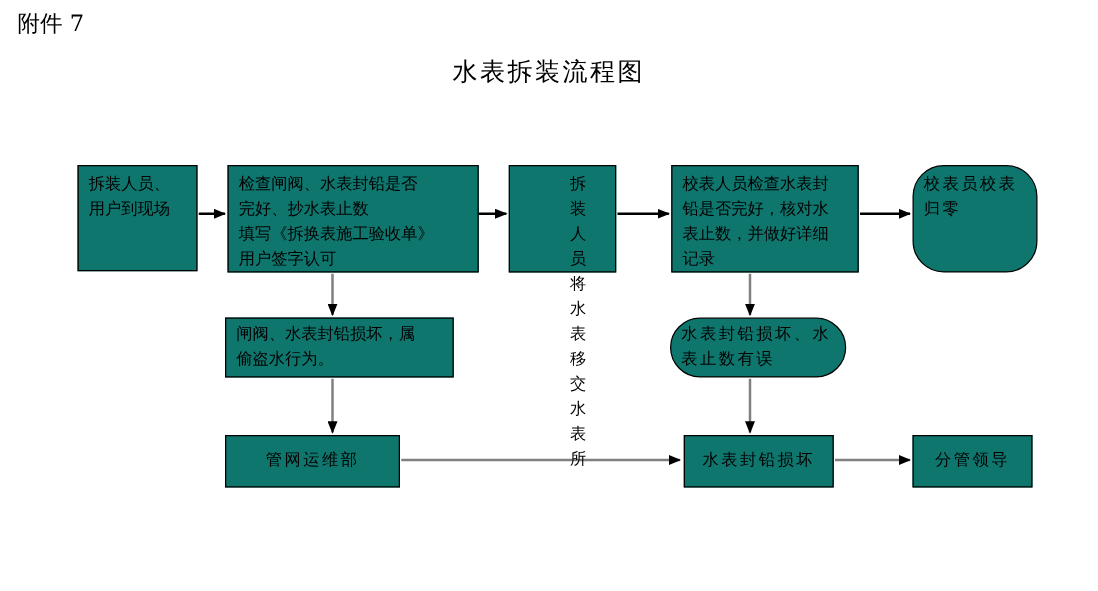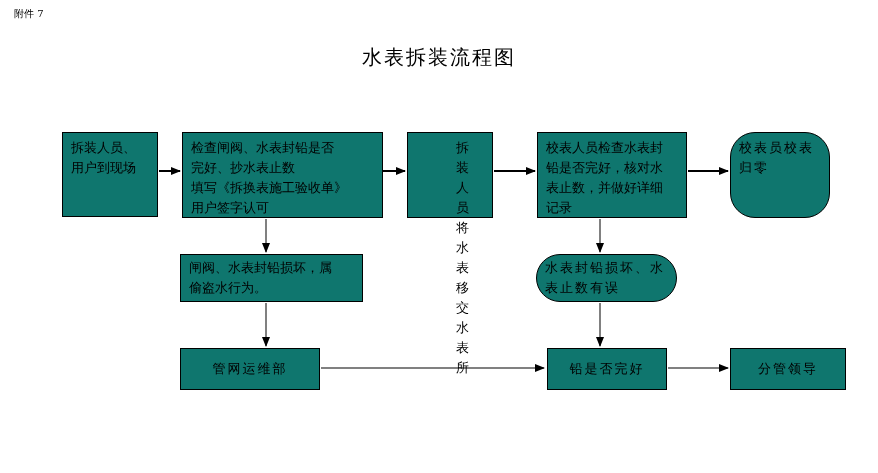--- a/index.html
+++ b/index.html
@@ -13,21 +13,21 @@
     width: 878px;
     height: 473px;
     background: var(--bg-color, #ffffff);
     overflow: hidden;
     color: var(--text-color, #000000);
   }
   .attachment-label {
     position: absolute;
     left: 14px;
     top: 7px;
-    font-size: 10px;
+    font-size: 18px;
     font-family: "DejaVu Serif", "Liberation Serif", serif;
     color: var(--text-color, #000000);
   }
   .chart-title {
     position: absolute;
     left: 0;
     top: 44px;
     width: 100%;
     text-align: center;
     font-size: 20px;
@@ -67,21 +67,21 @@
   }
   #node-arrive   { left: 62px;  top: 132px; width: 96px;  height: 85px; }
   #node-inspect  { left: 182px; top: 132px; width: 201px; height: 86px; }
   #node-transfer { left: 407px; top: 132px; width: 86px;  height: 86px; }
   #node-verify   { left: 537px; top: 132px; width: 150px; height: 86px; }
   #node-reset    { left: 730px; top: 132px; width: 100px; height: 86px; }
   #node-damage-theft { left: 180px; top: 254px; width: 183px; height: 48px; padding-top: 3px; }
   #node-damage-error { left: 536px; top: 254px; width: 141px; height: 48px; padding-top: 3px; }
   #node-pipeline-dept  { left: 180px; top: 348px; width: 140px; height: 42px; align-items: center; }
   #node-service-center { left: 547px; top: 348px; width: 120px; height: 42px; }
-  #node-leader         { left: 730px; top: 348px; width: 116px; height: 42px; }
+  #node-leader         { left: 730px; top: 348px; width: 96px; height: 42px; }
   svg.connector-layer {
     position: absolute;
     left: 0;
     top: 0;
     width: 878px;
     height: 473px;
     pointer-events: none;
   }
   .edge-primary {
     stroke: var(--connector-primary, #000000);
@@ -160,20 +160,20 @@
   <div class="node pad slight-space" id="node-damage-error">
     <div class="node-label">水表封铅损坏、水
 表止数有误</div>
   </div>
 
   <div class="node center" id="node-pipeline-dept">
     <div class="node-label">管网运维部</div>
   </div>
 
   <div class="node center" id="node-service-center">
-    <div class="node-label">铅是否完好</div>
+    <div class="node-label">水表封铅损坏</div>
   </div>
 
   <div class="node center" id="node-leader">
     <div class="node-label">分管领导</div>
   </div>
 
 </div>
 
 </body></html>

